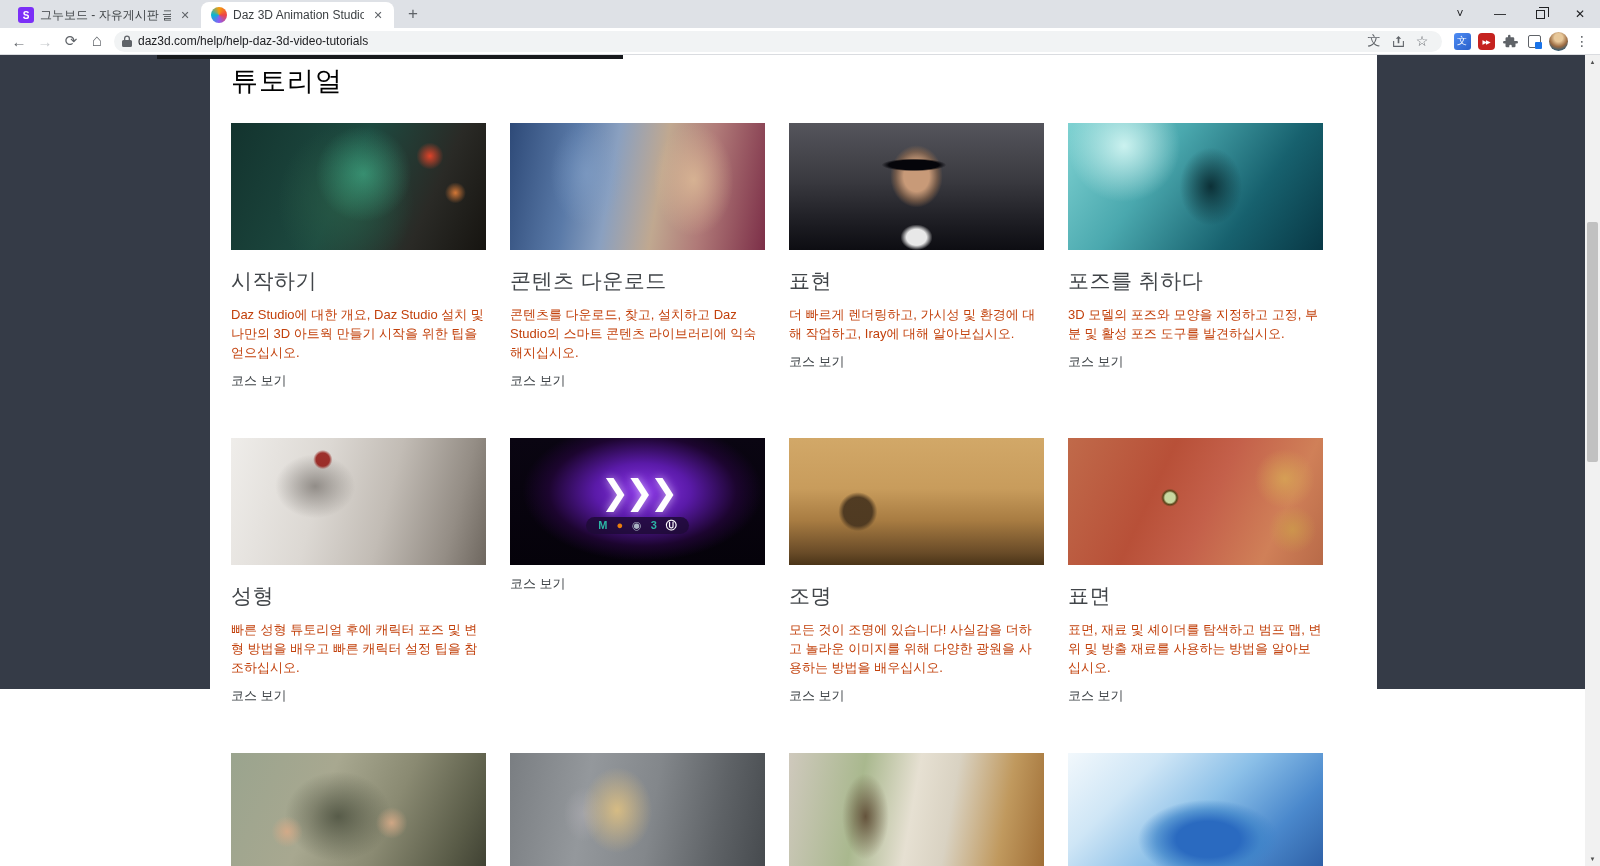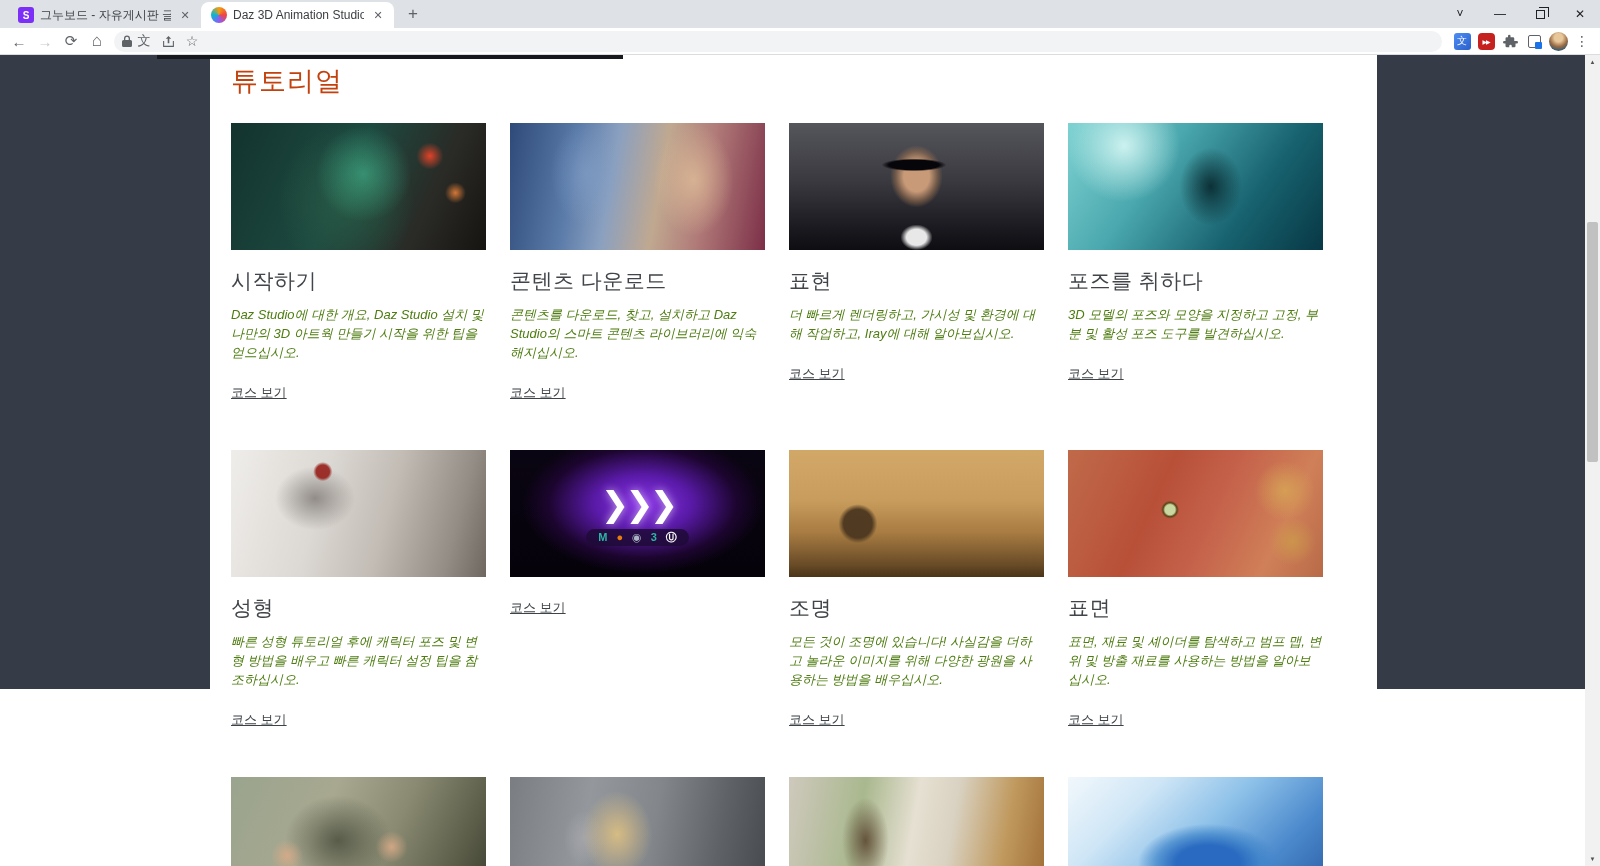--- a/index.html
+++ b/index.html
@@ -34,27 +34,27 @@
   .sidepanel-glyph { width:13px; height:13px; border:1.5px solid #5f6368; border-radius:2px; position:relative; }
   .sidepanel-glyph::after { content:""; position:absolute; right:-2px; bottom:-2px; width:7px; height:7px; background:#1a73e8; border-radius:1px; }
   .avatar { width:19px; height:19px; border-radius:50%; background:radial-gradient(circle at 50% 30%,#e8c89a 25%,#9a6a42 55%,#2f5a74 80%,#24485e 100%); }
   .kebab { font-size:14px; color:#5f6368; }
 
   
   .viewport { position:relative; width:1600px; height:811px; background:#ffffff; overflow:hidden; }
   .darkband { position:absolute; left:0; top:0; width:1585px; height:634px; background:#353b47; }
   .contentcol { position:absolute; left:210px; top:0; width:1167px; height:811px; background:#ffffff; padding:10px 0 0 21px; }
   .blackstrip { position:absolute; left:157px; top:0; width:466px; height:4px; background:#17191c; z-index:5; }
-  .pagetitle { font-size:27px; line-height:32px; font-weight:400; color:#c2410c; letter-spacing:1px; margin-bottom:26px; }
+  .pagetitle { font-size:27px; line-height:32px; font-weight:400; color:#000000; letter-spacing:1px; margin-bottom:26px; }
   .grid { display:grid; grid-template-columns:repeat(4,255px); column-gap:24px; row-gap:49px; }
   .card {}
   .card .img { width:255px; height:127px; position:relative; overflow:hidden; }
   .card .c-title { margin-top:16px; font-size:21px; line-height:29px; font-weight:400; color:#414549; letter-spacing:.5px; }
-  .card .c-desc { margin-top:10px; font-size:13px; line-height:19px; color:#4d7c0f;font-style:italic; }
-  .card .c-link { display:inline-block; margin-top:22px; font-size:13px; line-height:17px; color:#3e4347; text-decoration:underline; }
+  .card .c-desc { margin-top:10px; font-size:13px; line-height:19px; color:#c2410c; }
+  .card .c-link { display:inline-block; margin-top:10px; font-size:13px; line-height:17px; color:#3e4347; }
   
   .ov-bridge { position:absolute; inset:0; display:flex; flex-direction:column; align-items:center; justify-content:center; }
   .ov-chev { color:#fff; font-size:34px; font-weight:bold; letter-spacing:-4px; line-height:1; margin-top:6px; text-shadow:0 0 8px rgba(255,255,255,.6); }
   .ov-pill { margin-top:8px; background:rgba(30,10,55,.85); border-radius:12px; padding:3px 12px; display:flex; align-items:center; gap:9px; }
   .ov-pill span { font-size:11px; font-weight:bold; line-height:1; }
 
   
   .scrollbar { position:absolute; right:0; top:0; width:15px; height:811px; background:#f1f1f1; z-index:9; }
   .sb-arrow { position:absolute; left:0; width:15px; height:14px; display:flex; align-items:center; justify-content:center; font-size:6px; color:#505050; }
   .sb-thumb { position:absolute; left:2px; width:11px; height:240px; top:167px; background:#c1c1c1; border-radius:2px; }
@@ -90,20 +90,21 @@
 
   <div class="toolbar">
     <div class="navbtn">←</div>
     <div class="navbtn disabled">→</div>
     <div class="navbtn">⟳</div>
     <div class="navbtn" style="font-size:17px;">⌂</div>
     <div class="addressbar">
       <svg width="10" height="12" viewBox="0 0 10 12">
           <path d="M2 5V3.5a3 3 0 0 1 6 0V5h.5A1.5 1.5 0 0 1 10 6.5v4A1.5 1.5 0 0 1 8.5 12h-7A1.5 1.5 0 0 1 0 10.5v-4A1.5 1.5 0 0 1 1.5 5H2zm1.3 0h3.4V3.5a1.7 1.7 0 0 0-3.4 0V5z" fill="#5f6368"></path>
         </svg>
+      <span class="url">daz3d.com/help/help-daz-3d-video-tutorials</span>
       <span class="abicon">文</span>
       <span class="abicon">
         <svg width="13" height="13" viewBox="0 0 24 24">
             <path d="M12 2l5 5h-3.5v8h-3V7H7l5-5zM4 11v9h16v-9h2v11H2V11h2z" fill="#5f6368"></path>
           </svg>
       </span>
       <span class="abicon" style="font-size:14px;">☆</span>
     </div>
     <div class="rbar">
       <div class="extbox">

